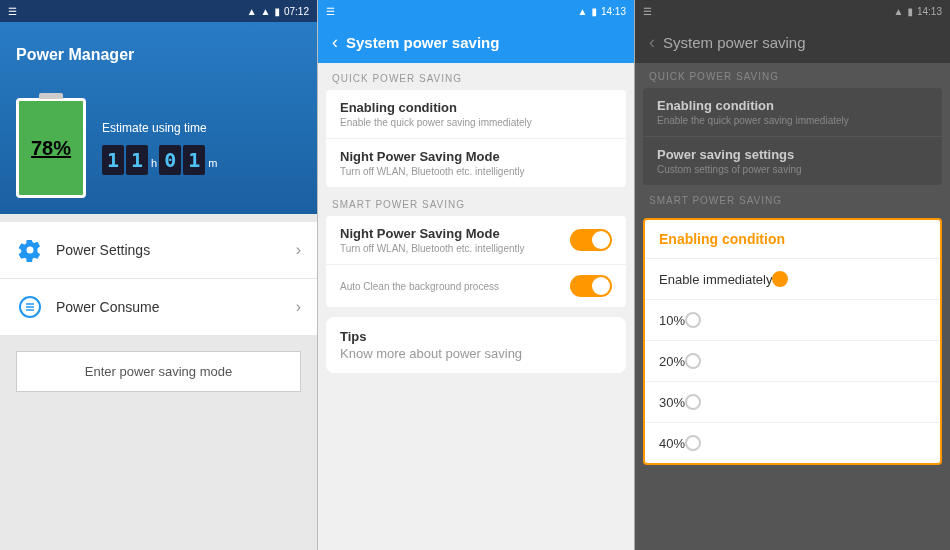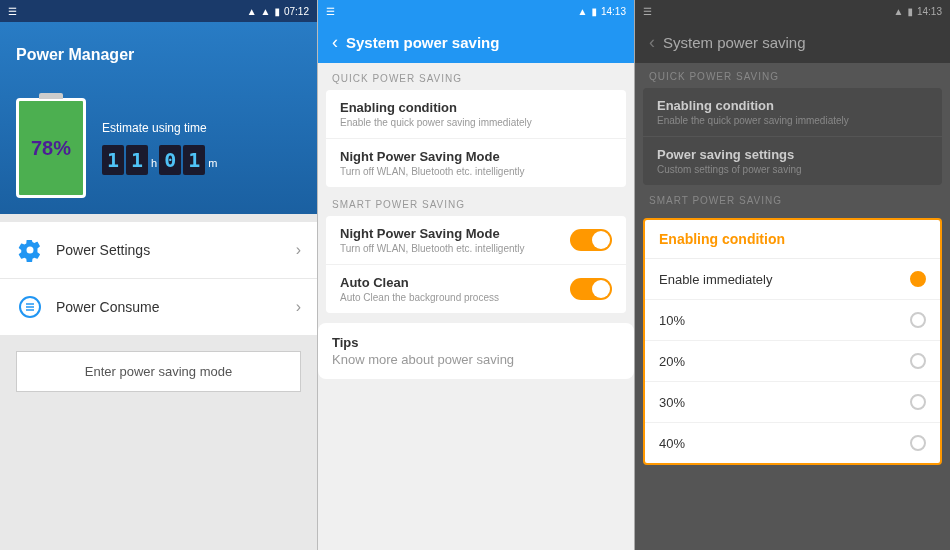--- a/index.html
+++ b/index.html
@@ -68,23 +68,24 @@
       position: absolute;
       top: -8px;
       left: 50%;
       transform: translateX(-50%);
       width: 24px;
       height: 6px;
       background: #ccc;
       border-radius: 2px 2px 0 0;
     }
     .battery-percent {
-      color: #4c1d95;
+      color: #000000;
       font-size: 20px;
       font-weight: bold;
+      text-decoration: underline;
     }
     .battery-info {
       display: flex;
       flex-direction: column;
       gap: 10px;
     }
     .estimate-label {
       color: #fff;
       font-size: 12px;
     }
@@ -231,21 +232,21 @@
     .toggle-knob {
       width: 18px;
       height: 18px;
       background: #fff;
       border-radius: 50%;
       position: absolute;
       right: 2px;
     }
     .tips-card {
       background: #fff;
-      margin: 8px 0;
+      margin: 8px 8px;
       border-radius: 8px;
       padding: 12px 14px;
     }
     .tips-title {
       font-size: 13px;
       color: #333;
       font-weight: bold;
       margin-bottom: 2px;
     }
     .tips-sub {
@@ -328,21 +329,21 @@
       border-bottom: 1px solid #eee;
     }
     .dialog-title {
       font-size: 14px;
       color: #FF9800;
       font-weight: bold;
     }
     .dialog-option {
       display: flex;
       align-items: center;
-      justify-content: space-between;
+      justify-content: flex-start;
       padding: 12px 14px;
       border-bottom: 1px solid #f0f0f0;
     }
     .dialog-option:last-child {
       border-bottom: none;
     }
     .dialog-option-text {
       font-size: 13px;
       color: #333;
     }
@@ -479,21 +480,20 @@
       <div>
         <div class="card-item-title">Night Power Saving Mode</div>
         <div class="card-item-sub">Turn off WLAN, Bluetooth etc.  intelligently</div>
       </div>
       <div class="toggle-switch">
         <div class="toggle-knob"></div>
       </div>
     </div>
     <div class="card-item card-item-row">
       <div>
-        <div class="card-item-title">Auto Clean</div>
         <div class="card-item-sub">Auto Clean the background process</div>
       </div>
       <div class="toggle-switch">
         <div class="toggle-knob"></div>
       </div>
     </div>
   </div>
 
   <div class="tips-card">
     <div class="tips-title">Tips</div>

